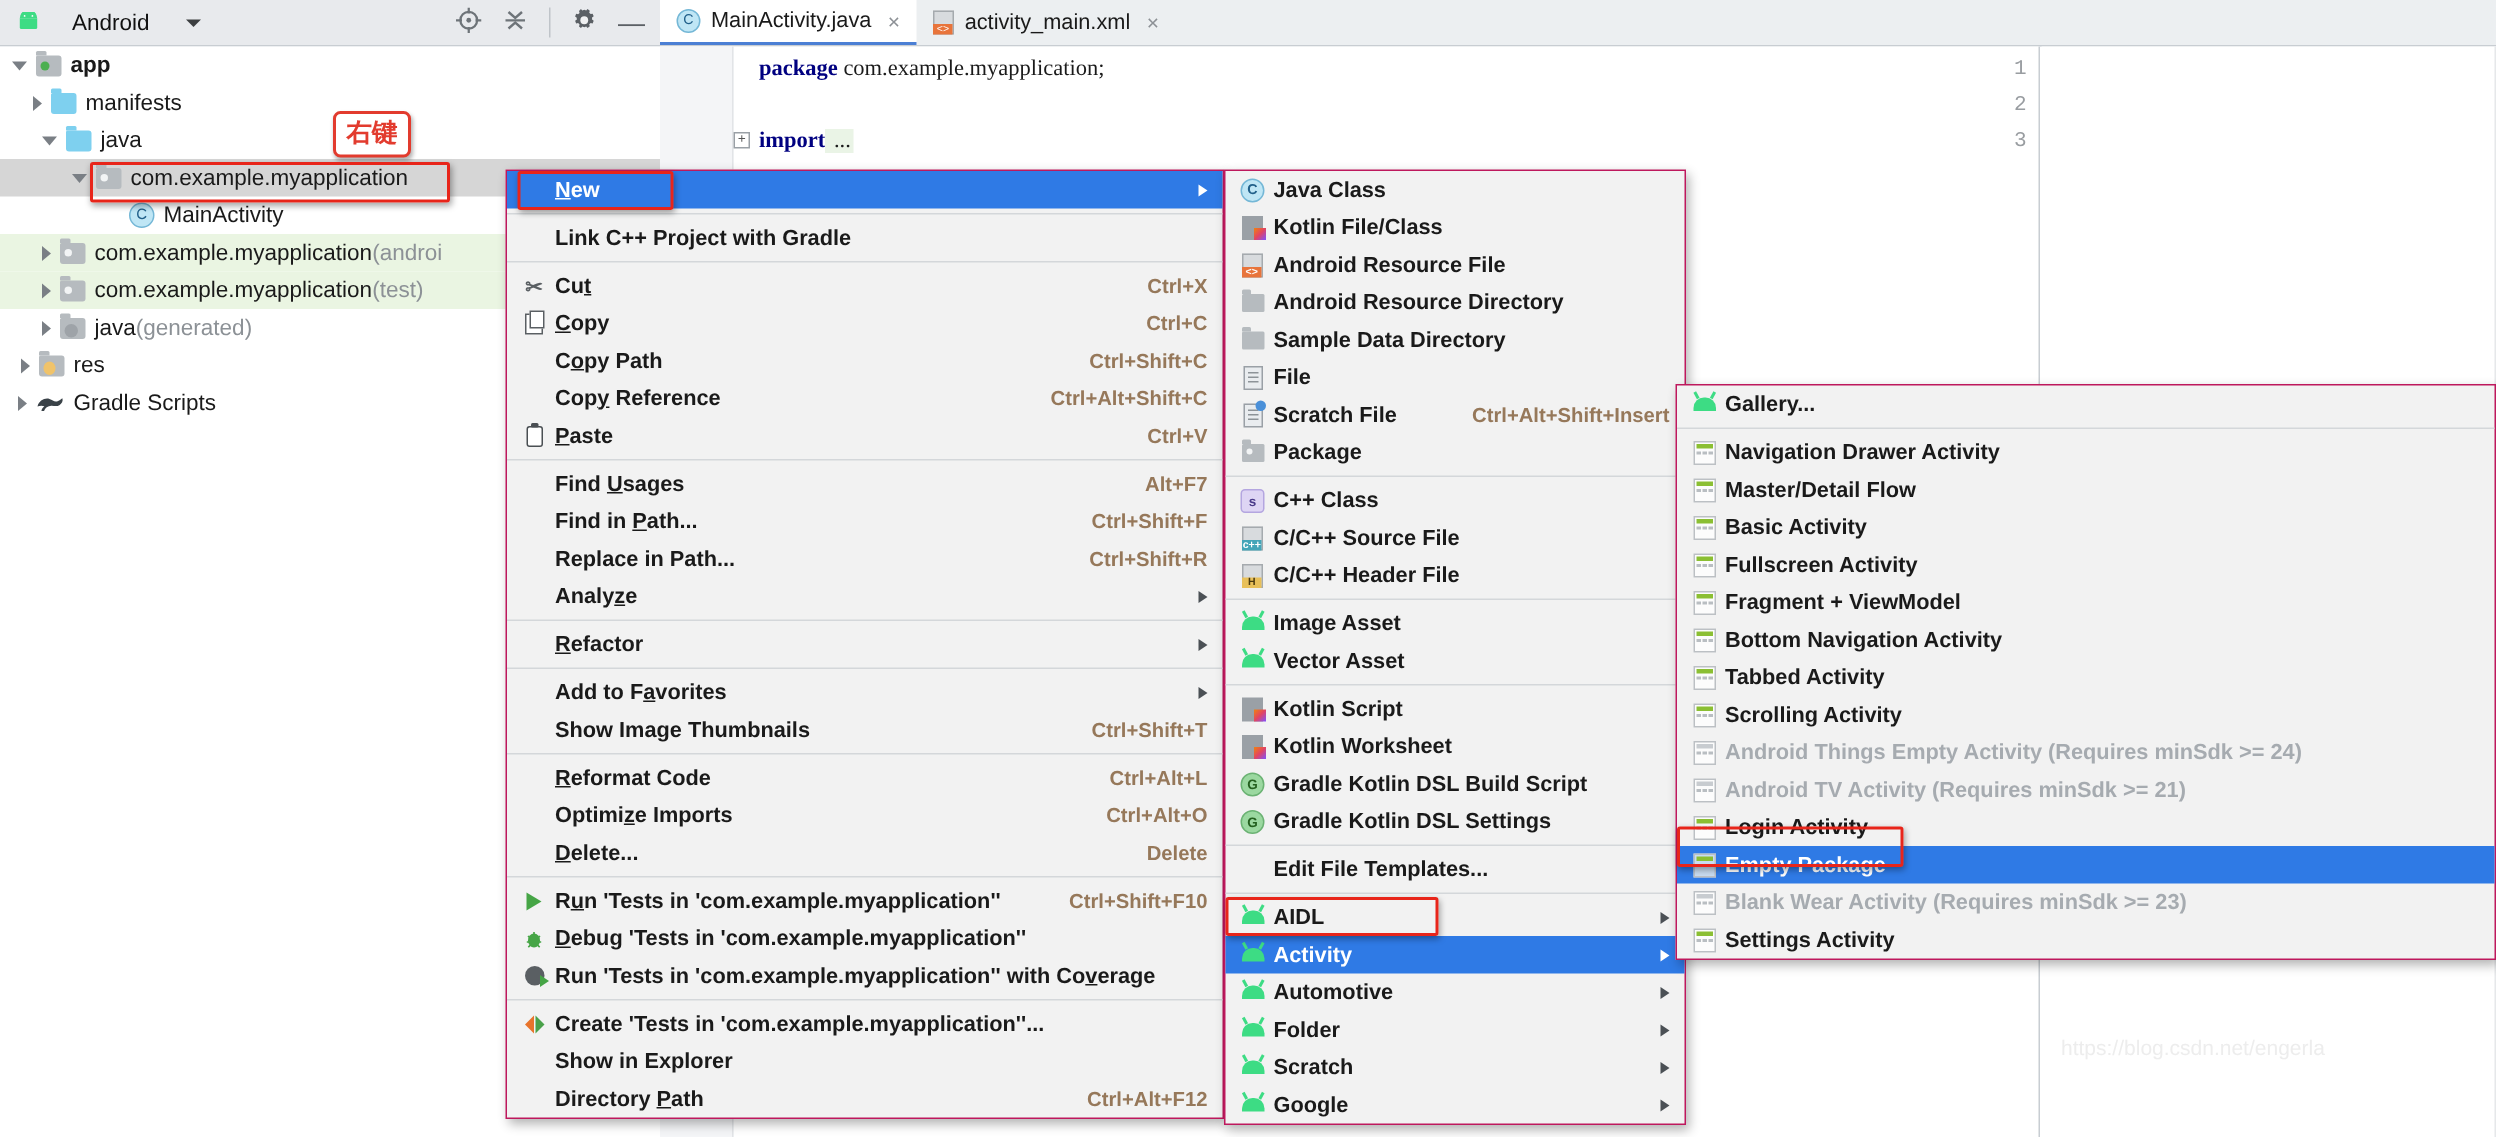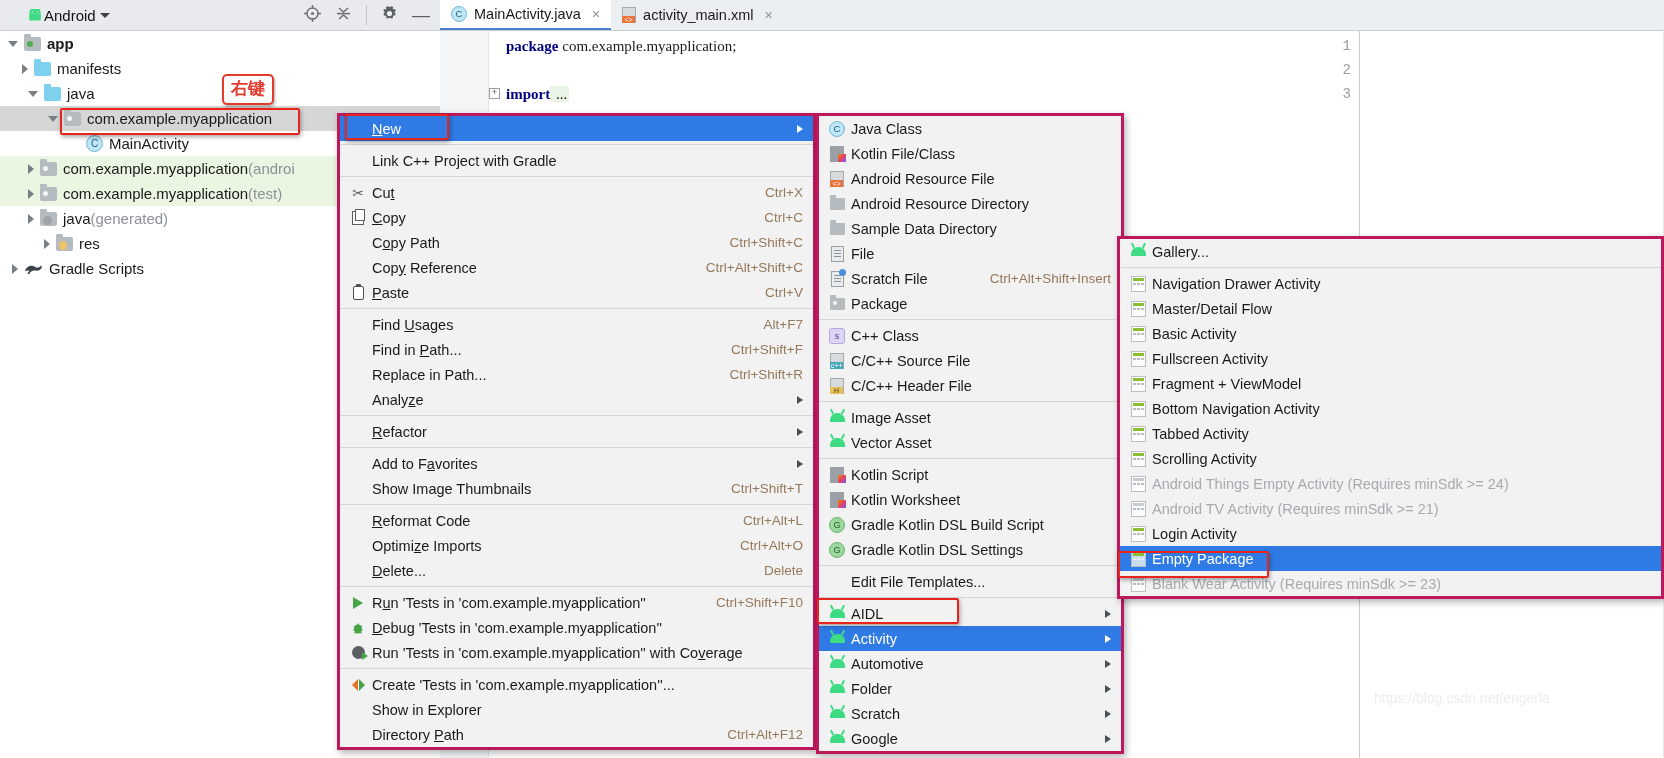--- a/index.html
+++ b/index.html
@@ -13,21 +13,21 @@
     position:relative;
   }
   .root{position:absolute;left:0;top:0;width:1664px;height:758px;overflow:hidden;}
 
   
   .proj-header{
     position:absolute;left:0;top:0;width:440px;height:31px;
     background:#e8eaed;border-bottom:1px solid #c8cdd2;
     display:flex;align-items:center;box-sizing:border-box;
   }
-  .proj-title{display:flex;align-items:center;gap:0;padding-left:26px;font-size:15px;color:#111;}
+  .proj-title{display:flex;align-items:center;gap:20px;padding-left:10px;font-size:15px;color:#111;}
   .proj-title .caret{
     width:0;height:0;border-left:5px solid transparent;border-right:5px solid transparent;
     border-top:5px solid #3c3f41;margin-left:4px;
   }
   .hdr-icons{margin-left:auto;display:flex;align-items:center;gap:14px;padding-right:10px;}
   .hdr-sep{width:1px;height:20px;background:#bfc4c9;}
 
   .tabbar{
     position:absolute;left:440px;top:0;width:1224px;height:31px;
     background:#eceff1;border-bottom:1px solid #c8cdd2;box-sizing:border-box;
@@ -100,23 +100,24 @@
     box-shadow:1px 2px 3px rgba(0,0,0,.3);
     font-family:"DejaVu Sans",sans-serif;
   }
   .redbox{
     position:absolute;border:2.5px solid #e8251a;border-radius:2px;
     box-shadow:1px 2px 4px rgba(0,0,0,.35);pointer-events:none;
   }
 
   
   .menu{
-    position:absolute;background:#f2f2f2;border:3px solid #be185d;
+    position:absolute;background:#f2f2f2;border:1px solid #be185d;
     box-shadow:2px 3px 7px rgba(0,0,0,.3);box-sizing:border-box;
     font-size:14.5px;
+    font-weight:bold;
   }
   .mi{
     position:relative;display:flex;align-items:center;height:25px;
     padding:0 10px 0 8px;white-space:nowrap;box-sizing:border-box;
   }
   .mi.hl{background:#2f7ae5;color:#fff;}
   .mi.disabled{color:#a6abb0;}
   .mi .mic{width:20px;flex:0 0 auto;display:flex;align-items:center;justify-content:center;}
   .mi .mtext{margin-left:4px;}
   .mi .mshort{margin-left:auto;padding-left:26px;color:#96785a;font-size:13.5px;}
@@ -318,21 +319,21 @@
         <span class="muted"> (test)</span>
     </div>
 
     <div class="node" style="padding-left:28px;">
       <span class="arrow right"></span>
       <span class="ic folder-grey folder-gen"></span>
       <span class="nlabel">java</span>
         <span class="muted"> (generated)</span>
     </div>
 
-    <div class="node" style="padding-left:44px;">
+    <div class="node" style="padding-left:14px;">
       <span class="arrow right"></span>
       <span class="ic folder-grey folder-res"></span>
       <span class="nlabel">res</span>
     </div>
 
     <div class="node" style="padding-left:12px;">
       <span class="arrow right"></span>
       <span class="gradle-ic">
         <svg width="19" height="14" viewBox="0 0 19 14">
             <path d="M1 9c1-4 5-6 8-5 2 .6 3 2 5 1.6 1.6-.3 2.6-1.6 3.6-2.1.6 1.8-.4 3.6-2 4.6-2 1.2-3.6.3-5.4.4C8 8.6 6 10 5.4 12H3.6c.2-1.4 1-2.4 2-3.2C4 8.2 2.4 8.4 1 9z" fill="#3a4248"></path>
@@ -657,21 +658,21 @@
     <div class="mi">
       <span class="mic">
           <span class="droid"></span>
         </span>
       <span class="mtext">Google</span>
       <span class="submark"></span>
     </div>
   </div>
   <div class="redbox" style="left:817px;top:598px;width:138px;height:22px;"></div>
 
-  <div class="menu" style="left:1117px;top:236px;width:547px;">
+  <div class="menu" style="left:1117px;top:256px;width:547px;">
     <div class="mi">
       <span class="mic">
           <span class="droid"></span>
         </span>
       <span class="mtext">Gallery...</span>
     </div>
     <div class="msep"></div>
 
     <div class="mi">
       <span class="mic">
@@ -782,17 +783,26 @@
       <span class="mtext">Empty Package</span>
     </div>
     <div class="mi disabled">
       <span class="mic">
           <span class="tpl grey">
             <span class="bar"></span>
             <span class="d1"></span>
           </span>
         </span>
       <span class="mtext">Blank Wear Activity (Requires minSdk &gt;= 23)</span>
+    </div>
+    <div class="mi">
+      <span class="mic">
+          <span class="tpl">
+            <span class="bar"></span>
+            <span class="d1"></span>
+          </span>
+        </span>
+      <span class="mtext">Settings Activity</span>
     </div>
   </div>
   <div class="redbox" style="left:1118px;top:551px;width:147px;height:23px;"></div>
 
 </div>
 
 </body></html>

